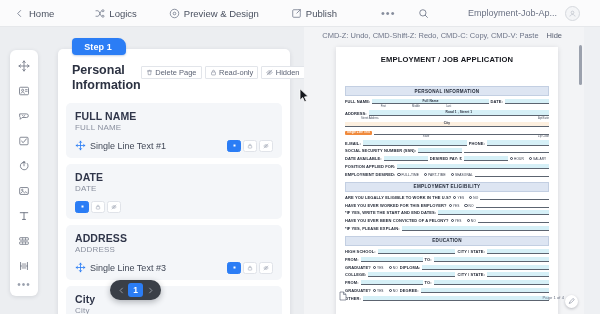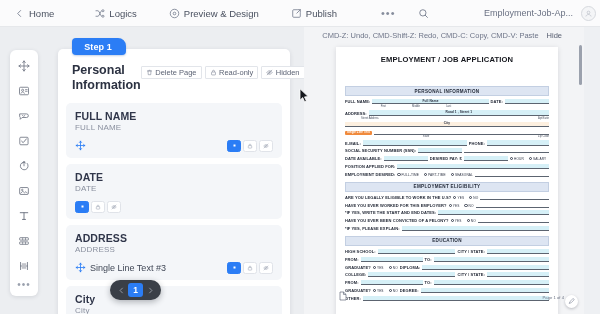--- a/index.html
+++ b/index.html
@@ -21,21 +21,21 @@
   }
   .tb-item {
     display: flex; align-items: center; gap: 4px;
     height: 27px; padding: 4px 9px; color: #4a5160; font-size: 9.5px;
     white-space: nowrap; cursor: default;
   }
   .tb-item .glyph { display: inline-flex; align-items: center; justify-content: center; width: 11px; height: 11px; color: #70788a; }
   .tb-home { padding-left: 14px; }
   .tb-spacer { flex: 1 1 auto; }
   .tb-right {
-    display: flex; align-items: center; gap: 8px; padding-right: 4px;
+    display: flex; align-items: center; gap: 8px; padding-right: 20px;
     font-size: 9px; color: #6a7183;
   }
   .avatar-ring {
     width: 15px; height: 15px; border-radius: 50%;
     border: 1px solid #d6d9de; background: #f4f5f7;
     display: flex; align-items: center; justify-content: center; color: #b5bac4; font-size: 8px;
   }
   svg { display: block; }
 
   
@@ -377,20 +377,21 @@
           <div class="f-name">FULL NAME</div>
           <div class="f-sub">FULL NAME</div>
           <div class="f-row">
             <div class="f-left">
               <span class="ficon">
                 <svg viewBox="0 0 16 16" width="11" height="11">
                     <path d="M8 1.8v12.4M1.8 8h12.4" stroke="currentColor" stroke-width="1.2" stroke-linecap="round"></path>
                     <path d="M8 1.8 6.4 3.6M8 1.8 9.6 3.6M8 14.2 6.4 12.4M8 14.2 9.6 12.4M1.8 8 3.6 6.4M1.8 8 3.6 9.6M14.2 8 12.4 6.4M14.2 8 12.4 9.6" stroke="currentColor" stroke-width="1.2" stroke-linecap="round" fill="none"></path>
                   </svg>
               </span>
+              <span class="f-label">Single Line Text #1</span>
             </div>
             <div class="f-btns">
               <span class="fbtn on">
                 <svg viewBox="0 0 10 10" width="5" height="5">
                     <rect x="3" y="3" width="4" height="4" fill="currentColor"></rect>
                   </svg>
               </span>
               <span class="fbtn">
                 <svg viewBox="0 0 12 12" width="6" height="6">
                     <rect x="2.6" y="5.2" width="6.8" height="5" rx="1" fill="none" stroke="currentColor" stroke-width="1.1"></rect>

